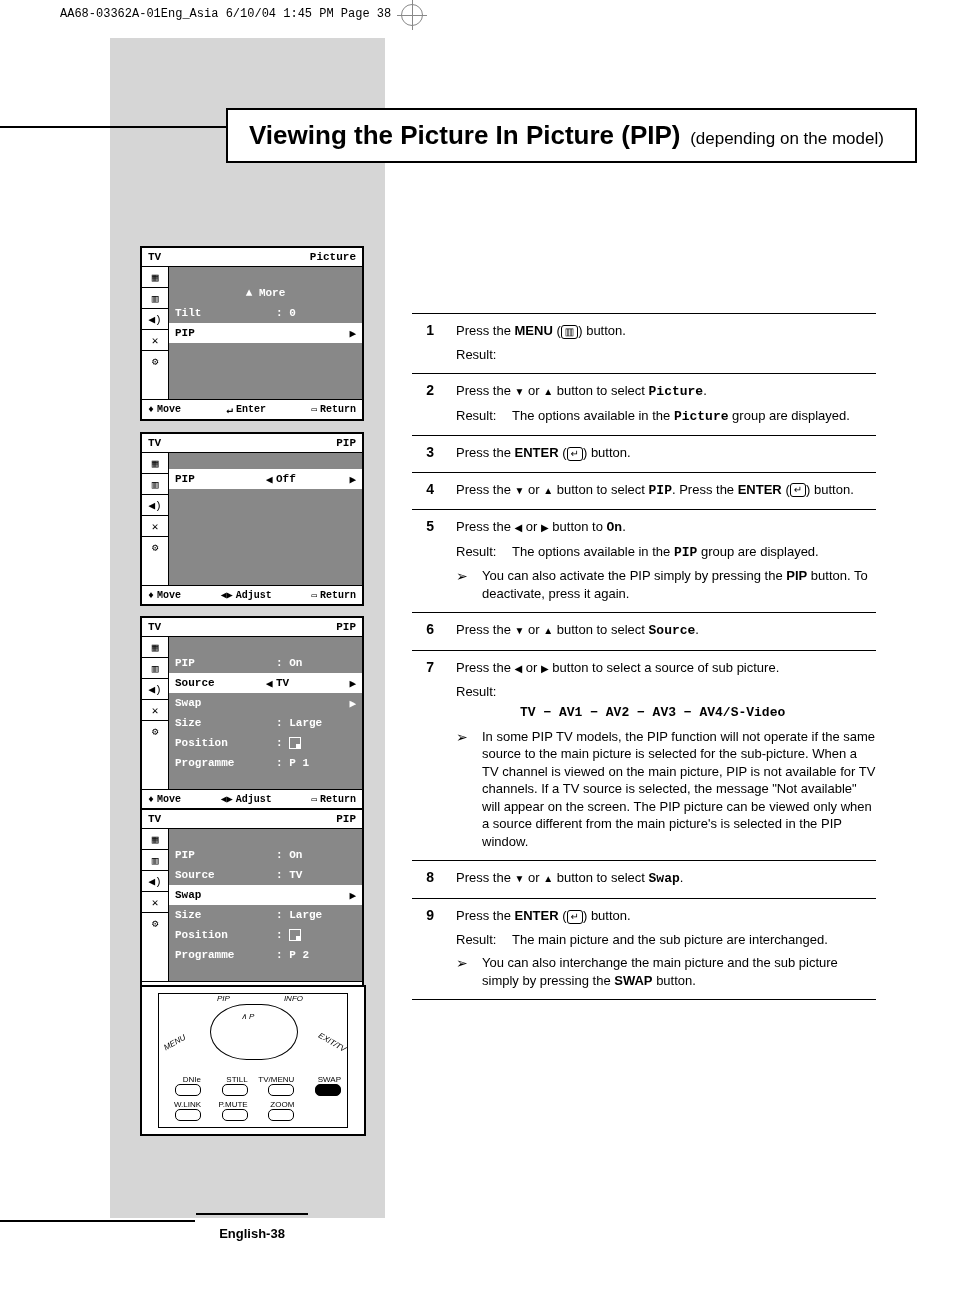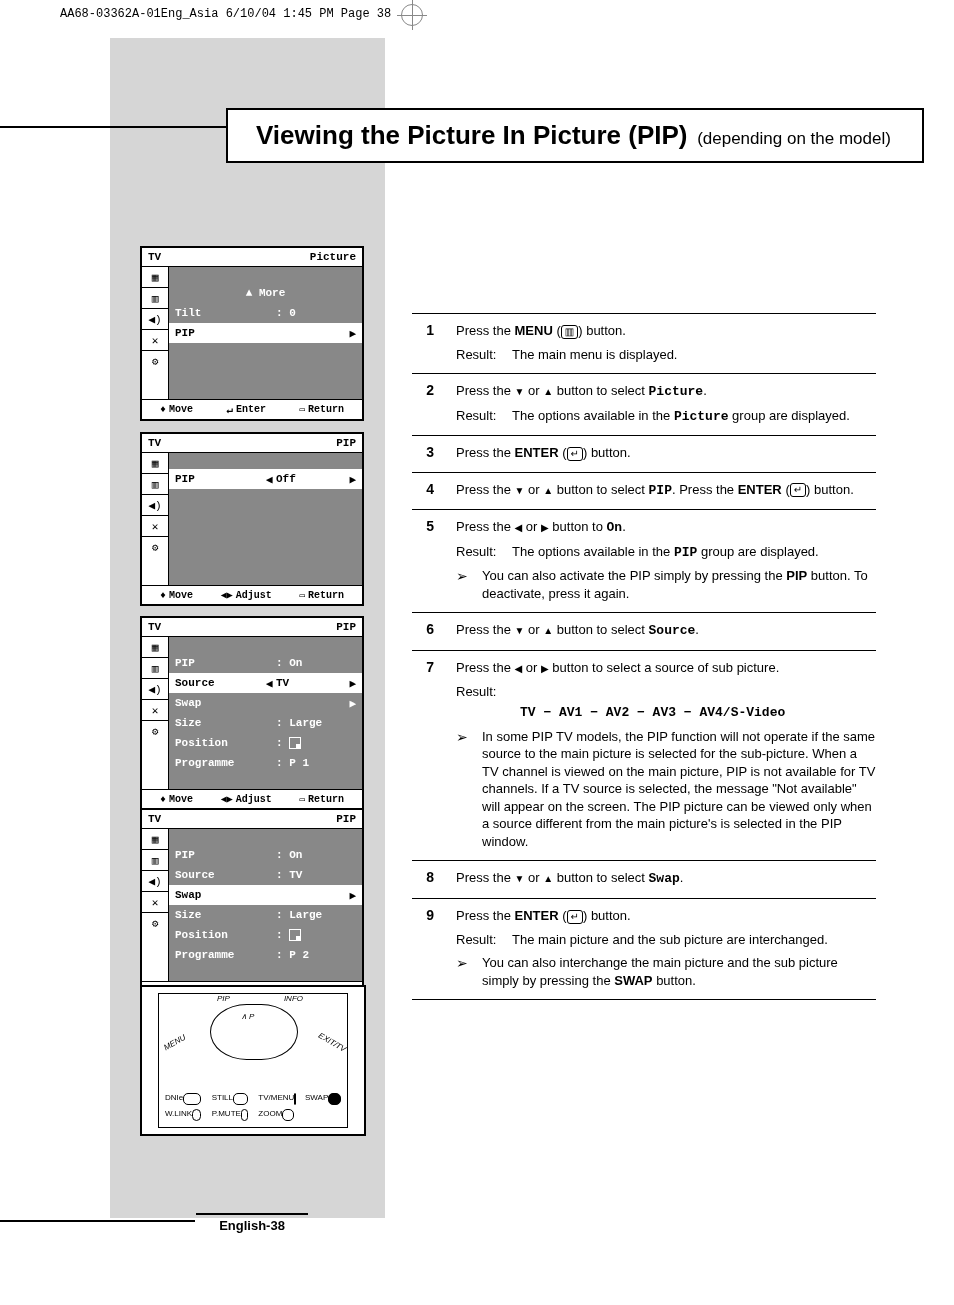--- a/index.html
+++ b/index.html
@@ -42,21 +42,21 @@
     border-top: 2px solid #000;
   }
   
   .title-box {
     position: absolute;
     left: 226px;
     top: 80px;
     width: 652px;
     border: 2px solid #000;
     background: #fff;
-    padding: 10px 14px 10px 28px;
+    padding: 10px 14px 10px 21px;
     z-index: 2;
   }
   .title-main {
     font-size: 26px;
     font-weight: bold;
     display: inline;
   }
   .title-sub {
     font-size: 17px;
     font-weight: normal;
@@ -180,21 +180,21 @@
     color: #000;
   }
   .osd-row .label { flex: 1; }
   .osd-row .value { width: 70px; text-align: left; }
   .osd-row .arrow-r { width: 10px; text-align: right; }
   .osd-row .arrow-l { width: 10px; text-align: left; }
   .osd-footer {
     border-top: 1px solid #000;
     display: flex;
     justify-content: space-between;
-    padding: 3px 18px;
+    padding: 3px 6px;
     font-weight: bold;
     font-size: 10px;
     color: #000;
   }
   .osd-footer span { display: inline-flex; align-items: center; gap: 3px; }
   .updown::before { content: "♦"; font-size: 10px; }
   .enter-icon::before { content: "↵"; font-size: 11px; }
   .return-icon::before { content: "▭"; font-size: 9px; }
   
   .remote {
@@ -230,36 +230,37 @@
     bottom: 6px;
     left: 6px; right: 6px;
     display: flex;
     flex-wrap: wrap;
     gap: 4px 8px;
     justify-content: space-between;
     font-size: 8px;
   }
   .remote-btn {
     display: flex;
-    align-items: flex-start;
+    flex-direction: column;
+    align-items: flex-end;
     width: 36px;
   }
   .remote-btn .pill {
     width: 24px; height: 10px;
     border: 1px solid #000;
     border-radius: 5px;
   }
   
   .page-footer {
     position: absolute;
     left: 196px;
     top: 1185px;
     width: 112px;
     border-top: 2px solid #000;
-    padding-top: 3px;
+    padding-top: 11px;
     text-align: center;
     font-weight: bold;
     font-size: 13px;
     z-index: 4;
   }
   .bottom-rule {
     position: absolute;
     left: 0;
     top: 1192px;
     width: 195px;
@@ -576,21 +577,20 @@
   </div>
 
   <div class="steps">
 
     <div class="step">
       <div class="step-num">1</div>
       <div class="step-body">
         <span>Press the </span><span class="bold">MENU</span><span> (</span><span class="inline-icon">▥</span><span>) button.</span>
         <div class="result-row">
             <span class="result-label">Result:</span>
-            <span class="result-text">The main menu is displayed.</span>
           </div>
       </div>
     </div>
 
     <div class="step">
       <div class="step-num">2</div>
       <div class="step-body">
         <span>Press the </span><span class="tri">▼</span><span> or </span><span class="tri">▲</span><span> button to select </span><span class="mono">Picture</span><span>.</span>
         <div class="result-row">
             <span class="result-label">Result:</span>

